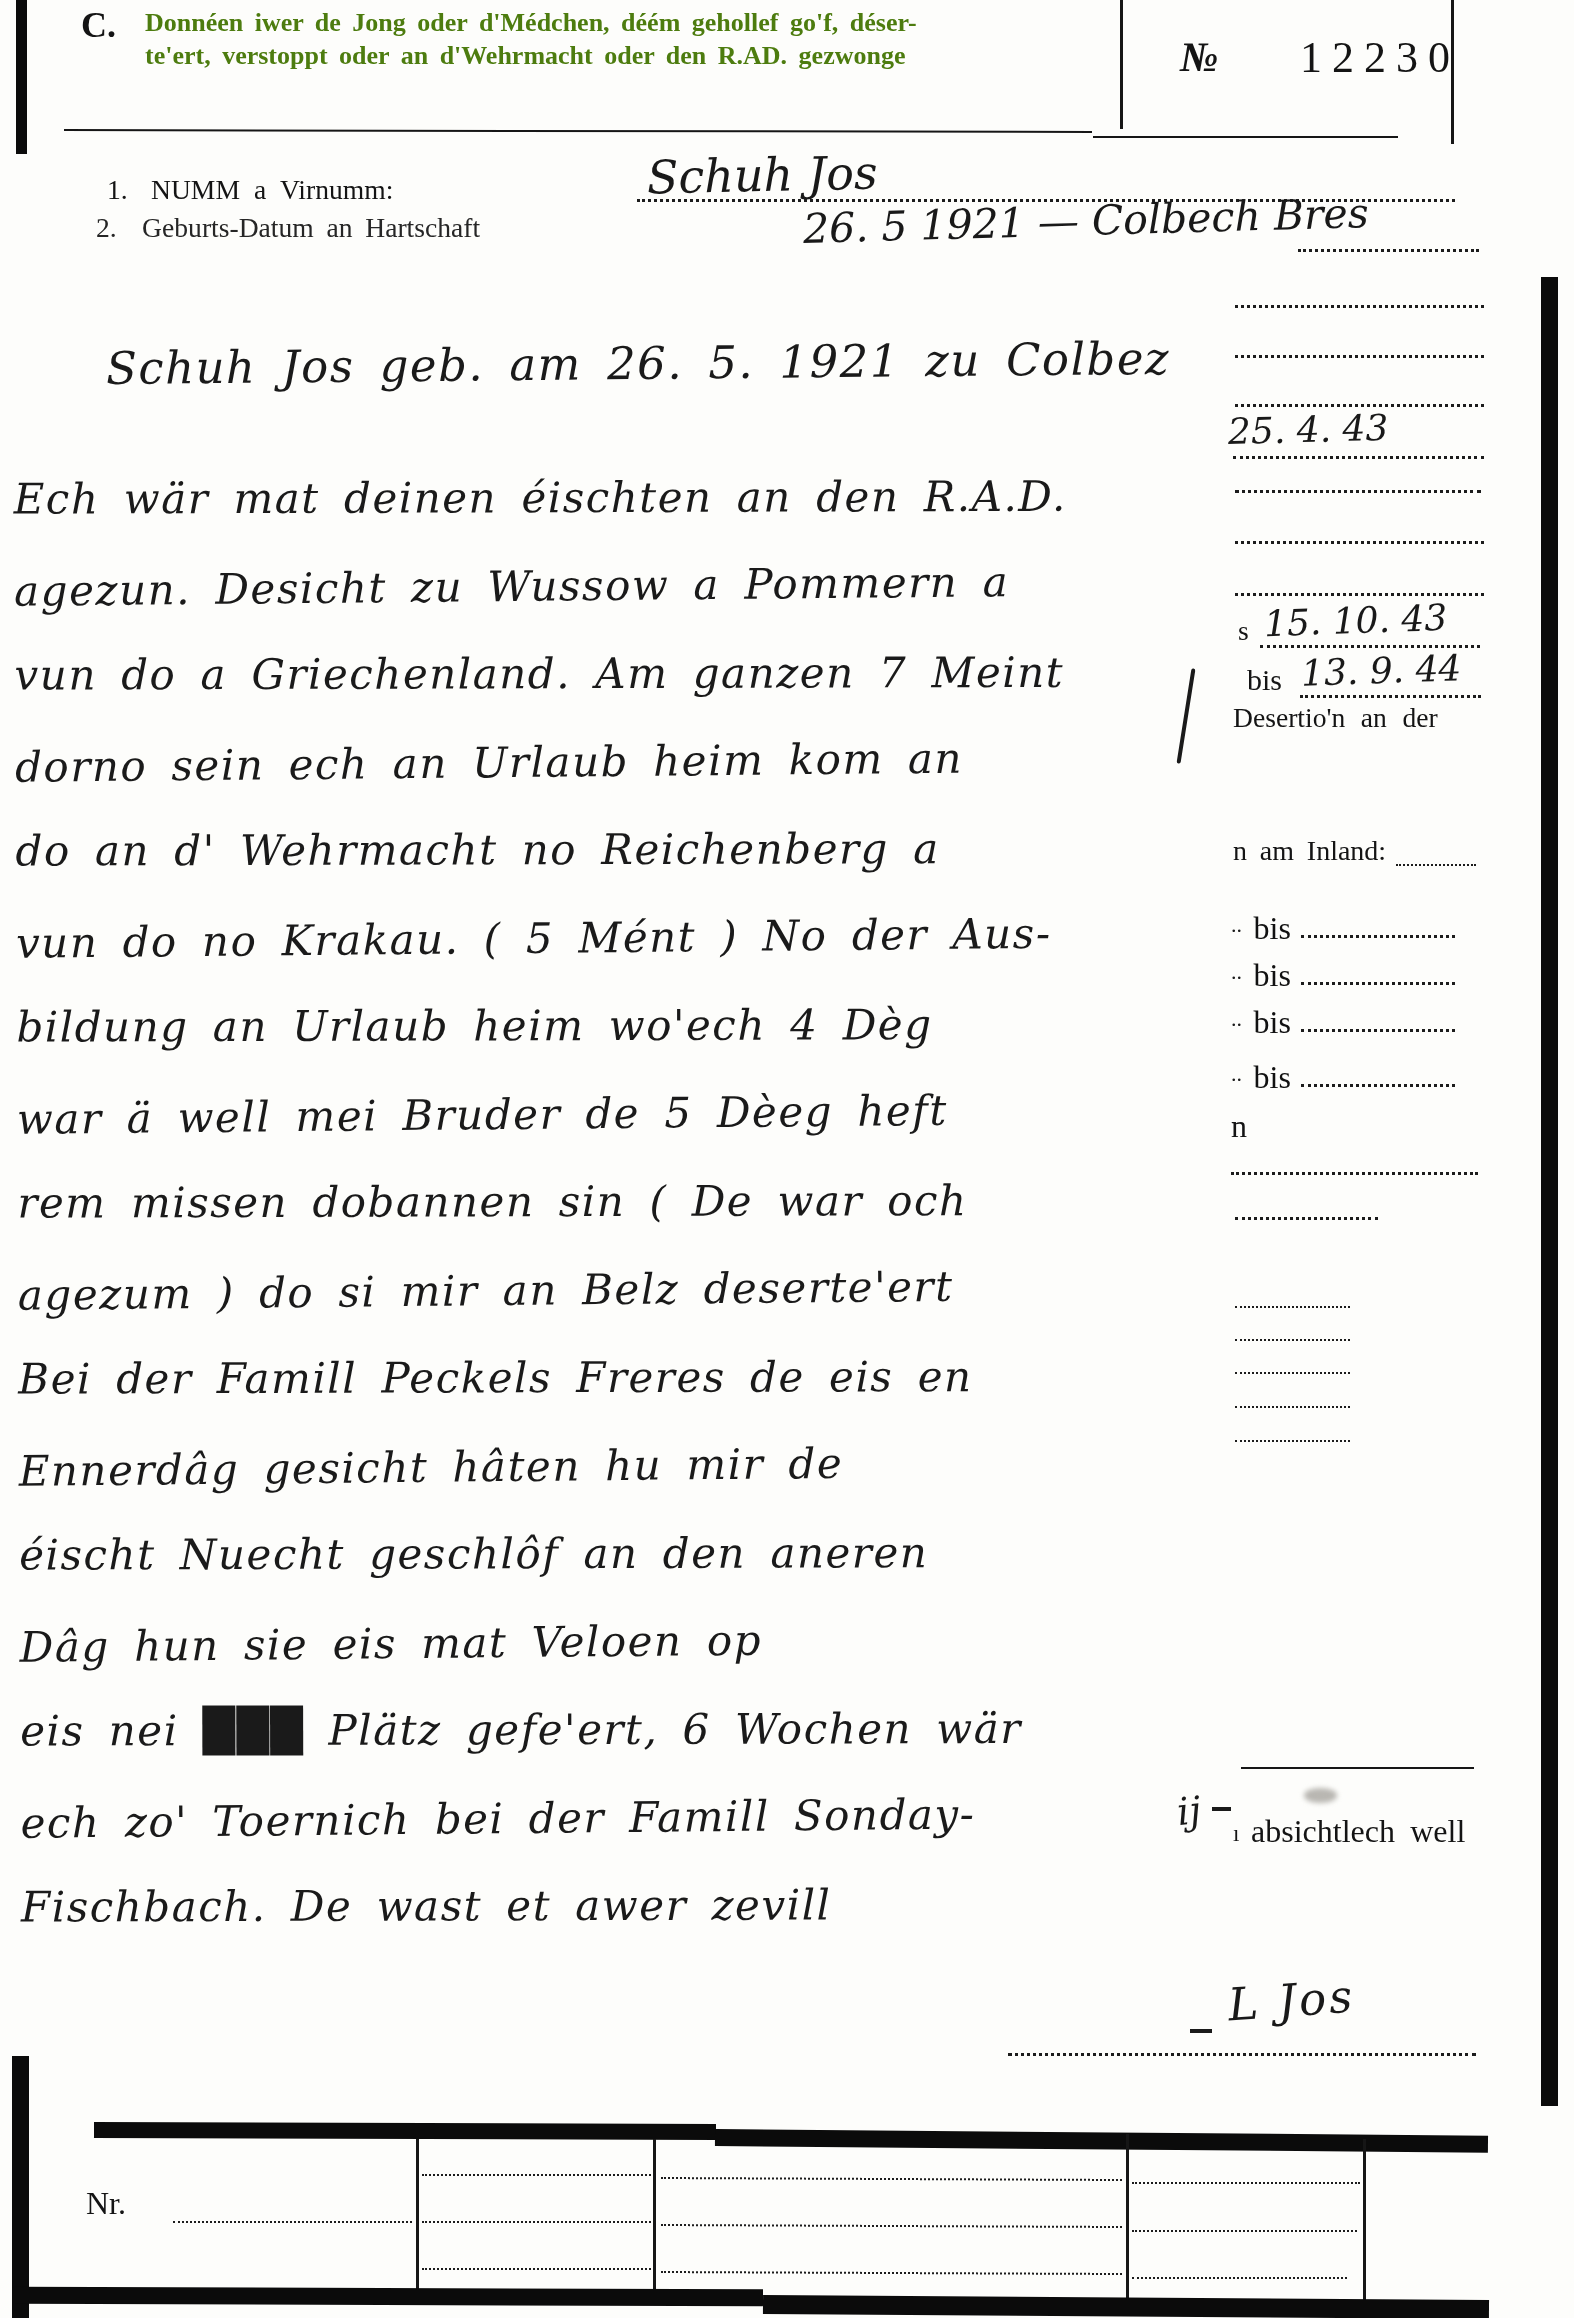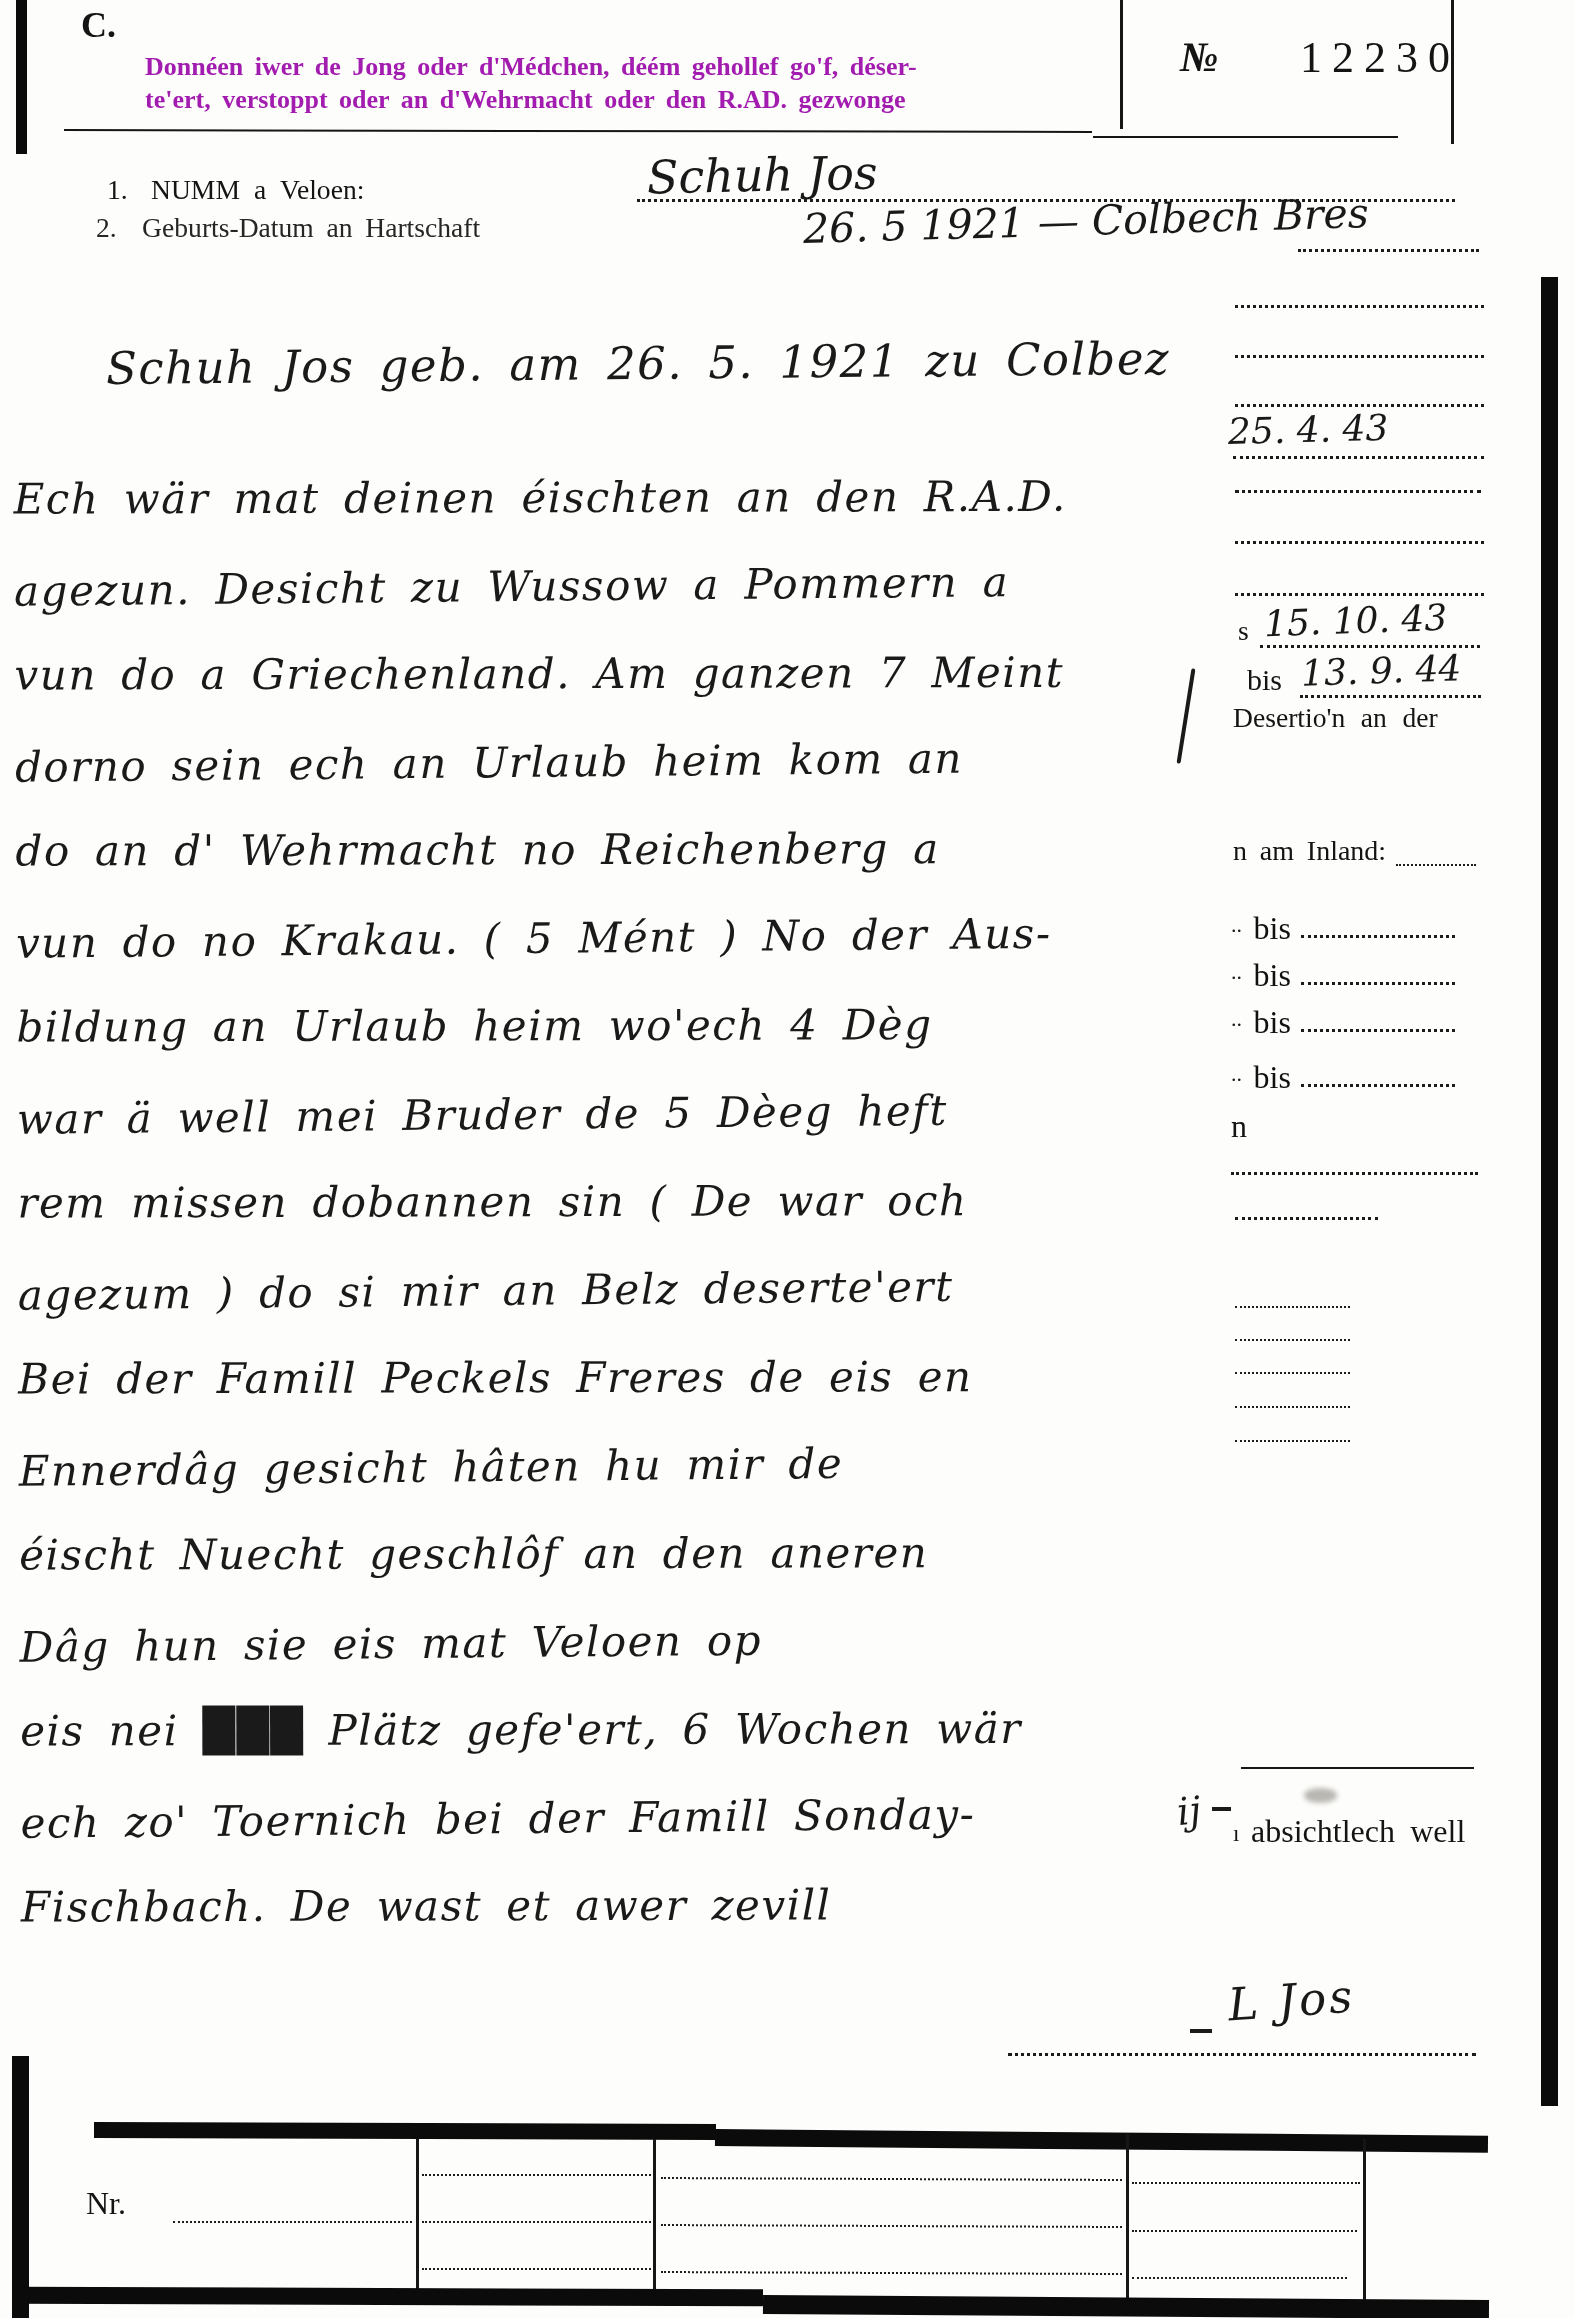--- a/index.html
+++ b/index.html
@@ -4,21 +4,21 @@
 <style>
   html,body{margin:0;padding:0;background:#9a9a9a;}
   .page{position:relative;width:1575px;height:2319px;margin:0 auto;background:#fdfdfb;overflow:hidden;
         font-family:"Liberation Serif",serif;color:#111;}
   
   .bar{position:absolute;background:#0b0b0b;}
   
   .pr{position:absolute;font-family:"Liberation Serif",serif;color:#141414;white-space:nowrap;}
   .hdr-c{left:81px;top:4.4px;font-size:36px;font-weight:bold;}
   .hdr-text{position:absolute;left:145px;top:5.8px;width:964px;font-weight:bold;font-size:26px;
-            line-height:33px;word-spacing:5px;color:#a21caf;margin-top:44px;}
+            line-height:33px;word-spacing:5px;color:#4d7c0f;}
   .no-sign{left:1180px;top:33px;font-size:42px;font-style:italic;font-weight:bold;}
   .no-val{left:1292px;top:32px;font-size:44px;letter-spacing:10px;margin-left:8px;}
   .vline,.hline{position:absolute;background:#161616;}
   
   .hw{position:absolute;font-family:"DejaVu Serif",serif;font-style:italic;color:#191919;white-space:nowrap;}
   .letter{position:absolute;left:17.4px;top:320px;width:1204px;transform:rotate(-0.3deg);}
   .letter-line{height:88px;line-height:88px;font-family:"DejaVu Serif",serif;font-style:italic;
                font-size:42px;color:#1a1a1a;letter-spacing:1.5px;word-spacing:9.4px;white-space:nowrap;}
   .letter-line:nth-child(1){margin-left:93px;margin-bottom:46px;font-size:45px;}
   .letter-line:nth-child(odd){transform:rotate(-0.25deg);}
@@ -55,21 +55,21 @@
       </div>
   </div>
   <div class="vline" style="left:1120px;top:0;width:2.9px;height:129px;"></div>
   <div class="vline" style="left:1451px;top:0;width:2.9px;height:144px;"></div>
   <div class="hline" style="left:64px;top:130px;width:1028px;height:2.2px;transform:rotate(0.1deg);"></div>
   <div class="hline" style="left:1093px;top:136px;width:305px;height:2.2px;"></div>
   <div class="pr no-sign">№</div>
   <div class="pr no-val">12230</div>
 
   <div class="pr" style="left:107px;top:174px;font-size:27.6px;">1.</div>
-  <div class="pr" style="left:151px;top:174px;font-size:27.6px;word-spacing:7.3px;">NUMM a Veloen:</div>
+  <div class="pr" style="left:151px;top:174px;font-size:27.6px;word-spacing:7.3px;">NUMM a Virnumm:</div>
   <div class="hw" style="left:647px;top:148px;font-size:46px;transform:rotate(-1.2deg);">Schuh Jos</div>
   <div class="dl" style="left:637px;top:199px;width:818px;"></div>
 
   <div class="clip2">
     <span class="inner"><span>2.</span>&nbsp;&nbsp;<span>Geburts-Datum an Hartschaft</span></span>
   </div>
   <div class="hw" style="left:803px;top:197px;font-size:41px;transform:rotate(-1.6deg);">26. 5 1921 — Colbech  Bres</div>
   <div class="dl" style="left:1298px;top:249px;width:181px;"></div>
 
   <div class="letter">

